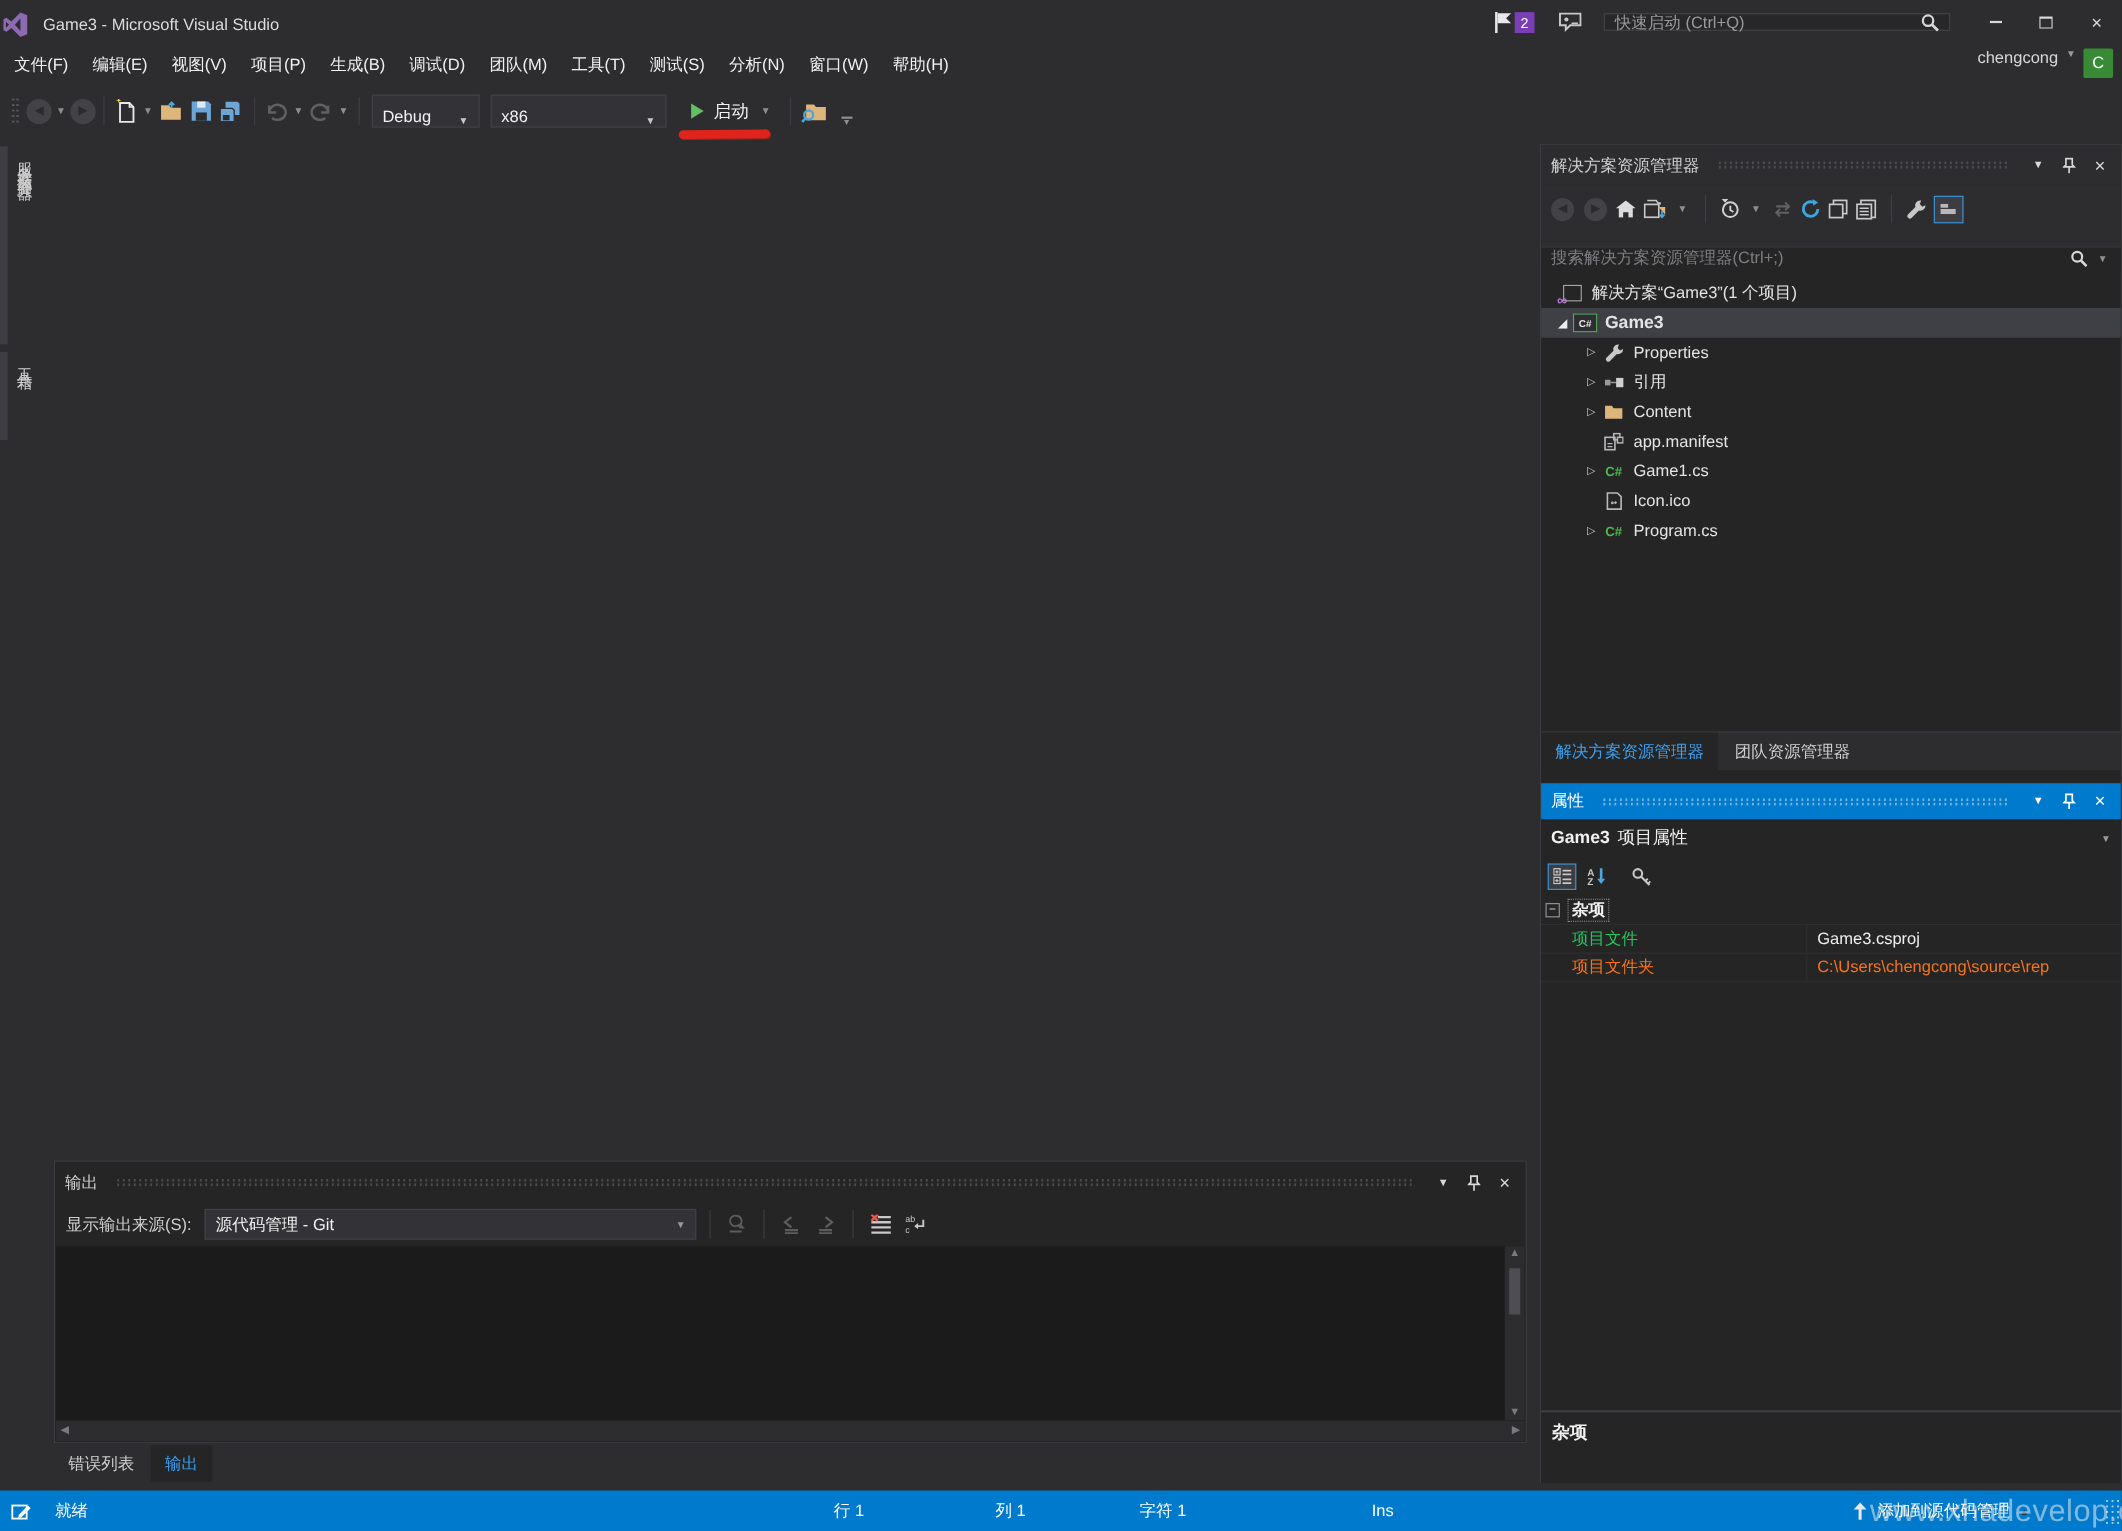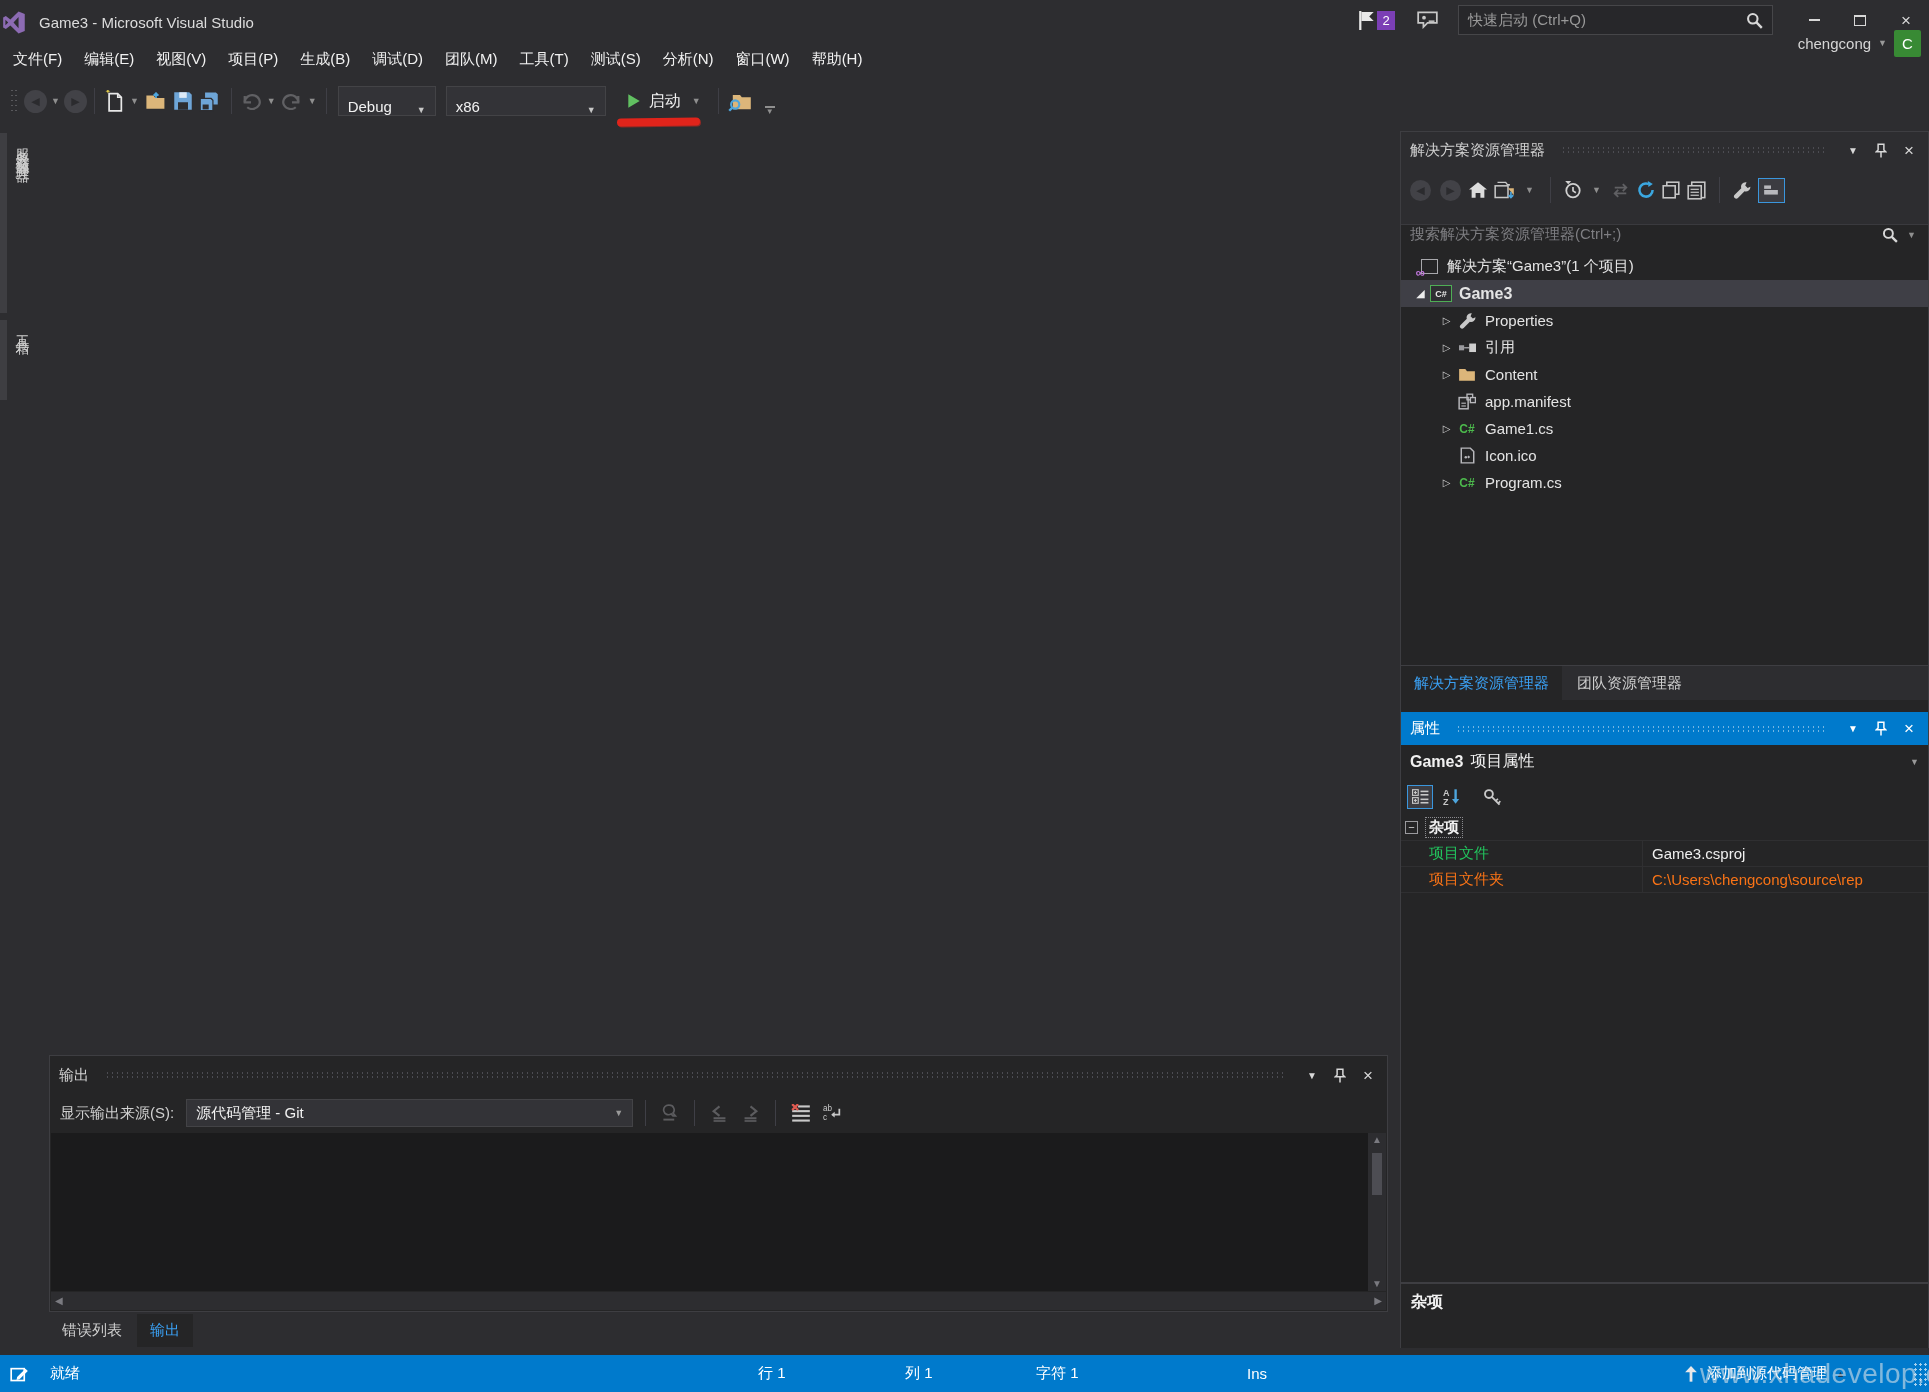--- a/index.html
+++ b/index.html
@@ -11,31 +11,31 @@
   .abs{position:absolute}
   svg{display:block}
 
   
   .titlebar{left:0;top:0;width:1929px;height:44px;display:flex;align-items:center;}
   .win-title{font-size:15px;color:#dcdcdc;margin-left:12px}
   .tb-right{position:absolute;right:0;top:0;height:40px;display:flex;align-items:center}
   .notif{display:flex;align-items:center;margin-right:22px}
   .badge{background:#7b3fb5;color:#fff;font-size:13px;min-width:18px;height:19px;display:flex;align-items:center;justify-content:center;margin-left:2px;padding:0 3px}
   .fb-icon{margin-right:20px}
-  .quicklaunch{width:315px;height:30px;background:#27272a;border:1px solid #464649;display:flex;align-items:center;padding:0 9px;margin-right:18px}
+  .quicklaunch{width:315px;height:16px;background:#27272a;border:1px solid #464649;display:flex;align-items:center;padding:0 9px;margin-right:18px}
   .ql-text{color:#999;flex:1;font-size:15px}
   .winbtn{width:46px;height:40px;display:flex;align-items:center;justify-content:center;color:#d8d8d8}
   .min-glyph{display:block;width:11px;height:2px;background:#d8d8d8}
   .max-glyph{display:block;width:12px;height:11px;border:1px solid #d8d8d8;border-top-width:2px}
   .close-glyph{font-size:17px;line-height:1}
 
   
   .menubar{left:2px;top:44px;width:1929px;height:30px;display:flex;align-items:center}
   .menu-item{padding:4px 11px;color:#f1f1f1;font-size:15px;white-space:nowrap}
-  .account{position:absolute;right:8px;top:28px;height:30px;display:flex;align-items:center;gap:7px}
+  .account{position:absolute;right:8px;top:44px;height:30px;display:flex;align-items:flex-start;gap:7px}
   .acct-name{color:#d6d6d6}
   .caret{color:#999;font-size:9px}
   .avatar{width:27px;height:27px;background:#388a34;color:#fff;display:flex;align-items:center;justify-content:center;font-size:15px;border-radius:2px}
 
   
   .toolbar{left:0;top:76px;width:1929px;height:50px;display:flex;align-items:center;padding-left:8px}
   .grip{width:7px;height:26px;margin:0 6px 0 2px;background-image:radial-gradient(circle,#58585c 1px,transparent 1.1px);background-size:4px 5px}
   .tbi{display:flex;align-items:center;justify-content:center;height:30px;padding:0 3px}
   .circ{width:23px;height:23px;border-radius:50%;background:#424247;display:flex;align-items:center;justify-content:center;margin:0 1px}
   .circ span{color:#2b2b2e;font-size:11px;line-height:1}

